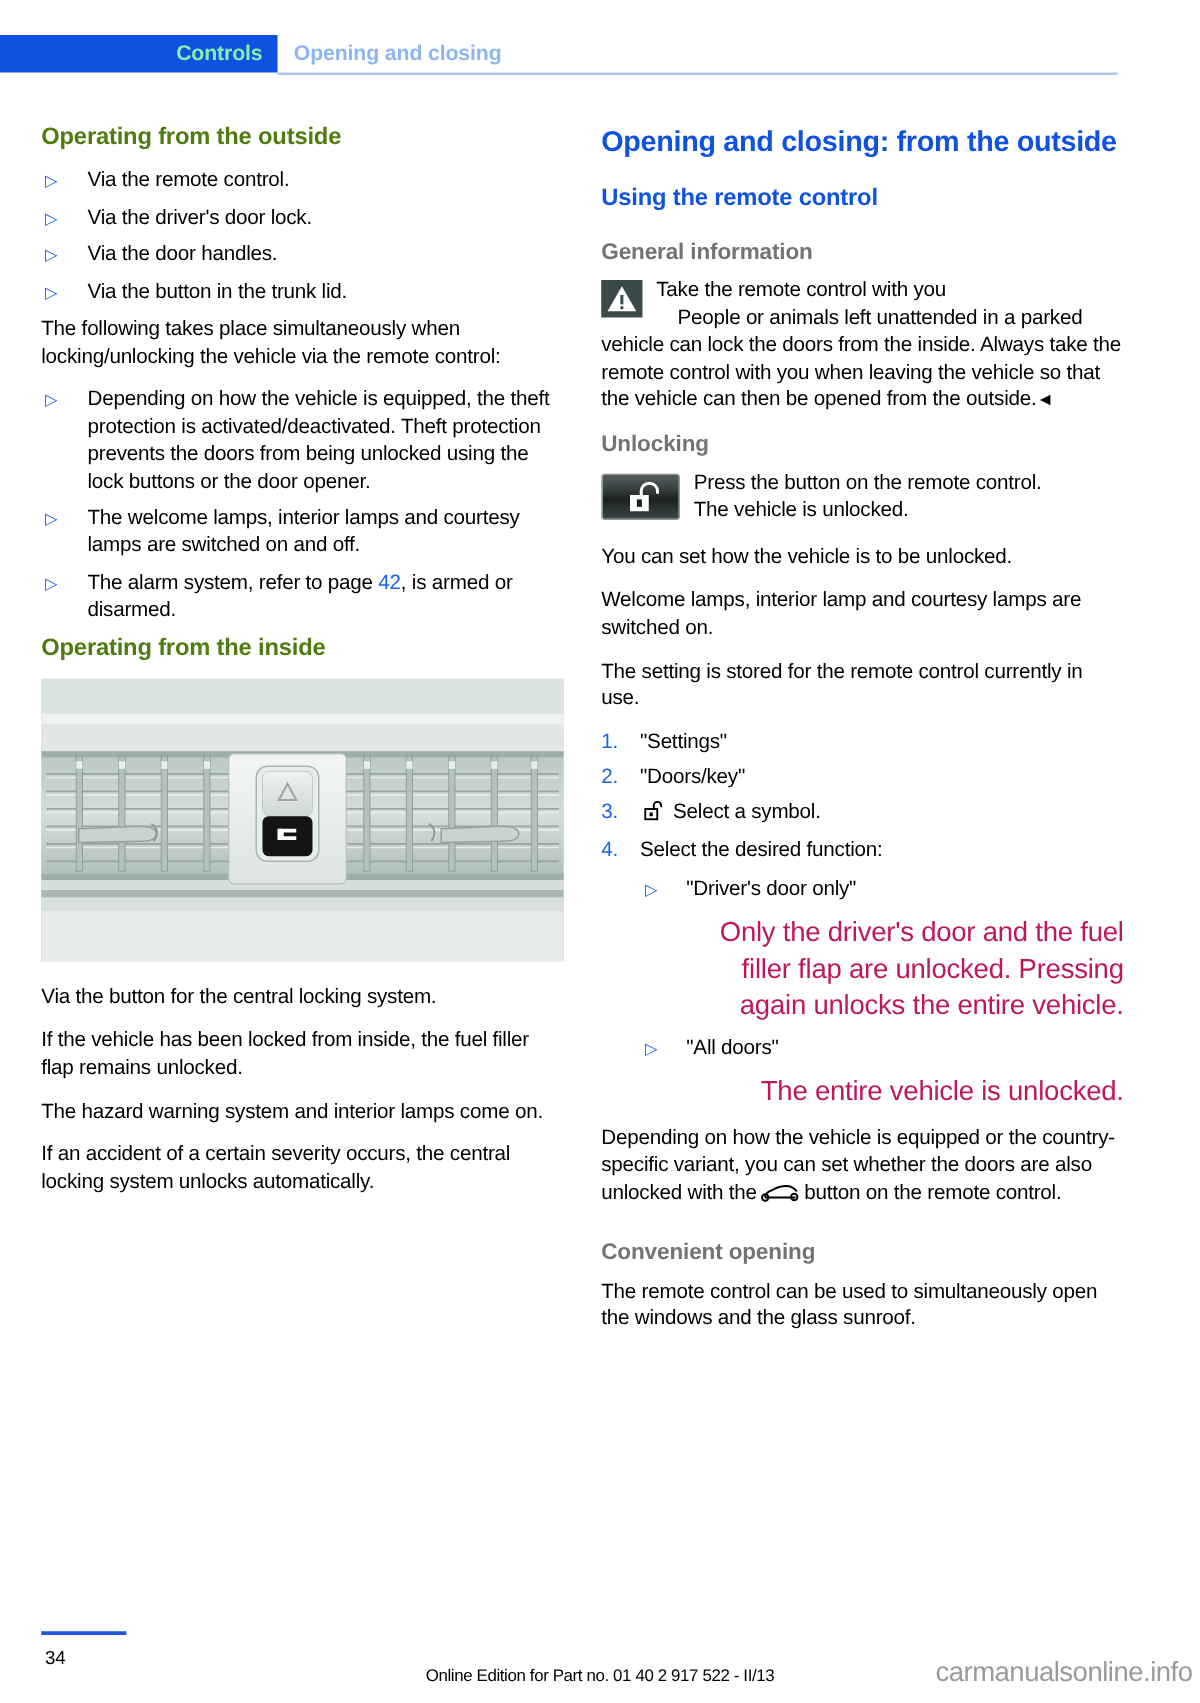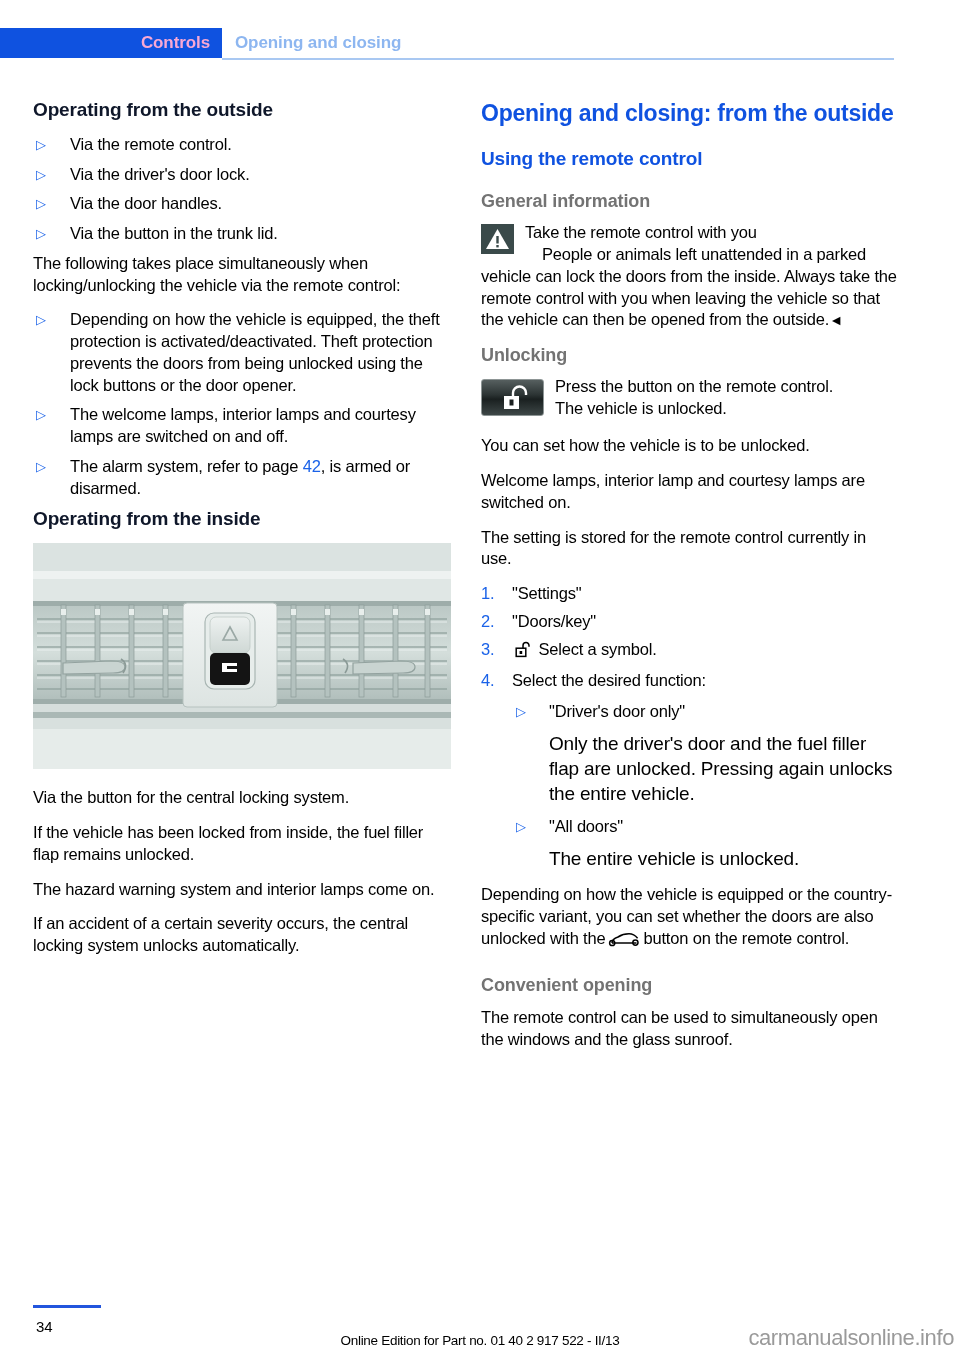--- a/index.html
+++ b/index.html
@@ -24,21 +24,21 @@
     position: absolute;
     left: 0;
     top: 28px;
     width: 894px;
     height: 30px;
     display: flex;
     align-items: stretch;
   }
   .header-chapter {
     background: #0f52e0;
-    color: #f9a8d4;
+    color: #86efac;
     font-size: 17px;
     font-weight: bold;
     display: flex;
     align-items: center;
     justify-content: flex-end;
     padding-right: 12px;
     width: 222px;
     letter-spacing: -0.1px;
   }
   .header-section {
@@ -93,21 +93,21 @@
   }
   h3.light {
     color: #737373;
     font-size: 18px;
     font-weight: bold;
     line-height: 1.3;
     letter-spacing: -0.1px;
     margin-bottom: 9px;
   }
   h2.blue-head {
-    color: #0f172a;
+    color: #4d7c0f;
     font-size: 19px;
     font-weight: bold;
     line-height: 1.25;
     letter-spacing: -0.15px;
     margin-bottom: 12px;
   }
 
   
   p.para {
     font-size: 16.5px;
@@ -157,26 +157,27 @@
     color: #000;
   }
   ol.num > li .num-mark {
     position: absolute;
     left: 0;
     top: 0;
     color: #1a62e8;
   }
   .sub-note {
     padding-left: 34px;
-    font-size: 19px;
+    font-size: 22px;
     line-height: 1.32;
     letter-spacing: -0.18px;
     margin-bottom: 10px;
     margin-top: 4px;
-    color: #000000;
+    color: #be185d;
+    text-align: right;
   }
 
   
   .pageref { color: #1a62e8; }
 
   
   .warn-block {
     position: relative;
     font-size: 16.5px;
     line-height: 1.32;

